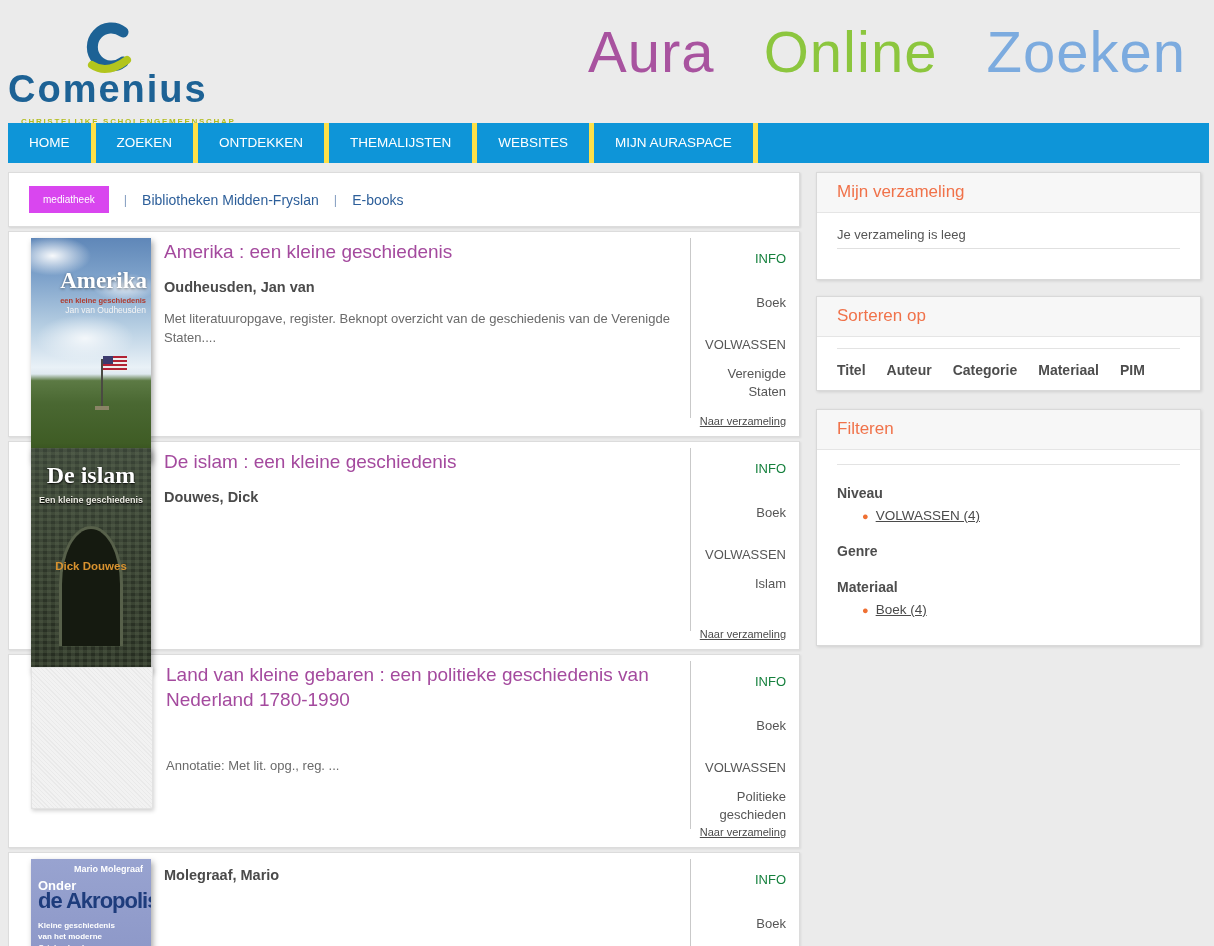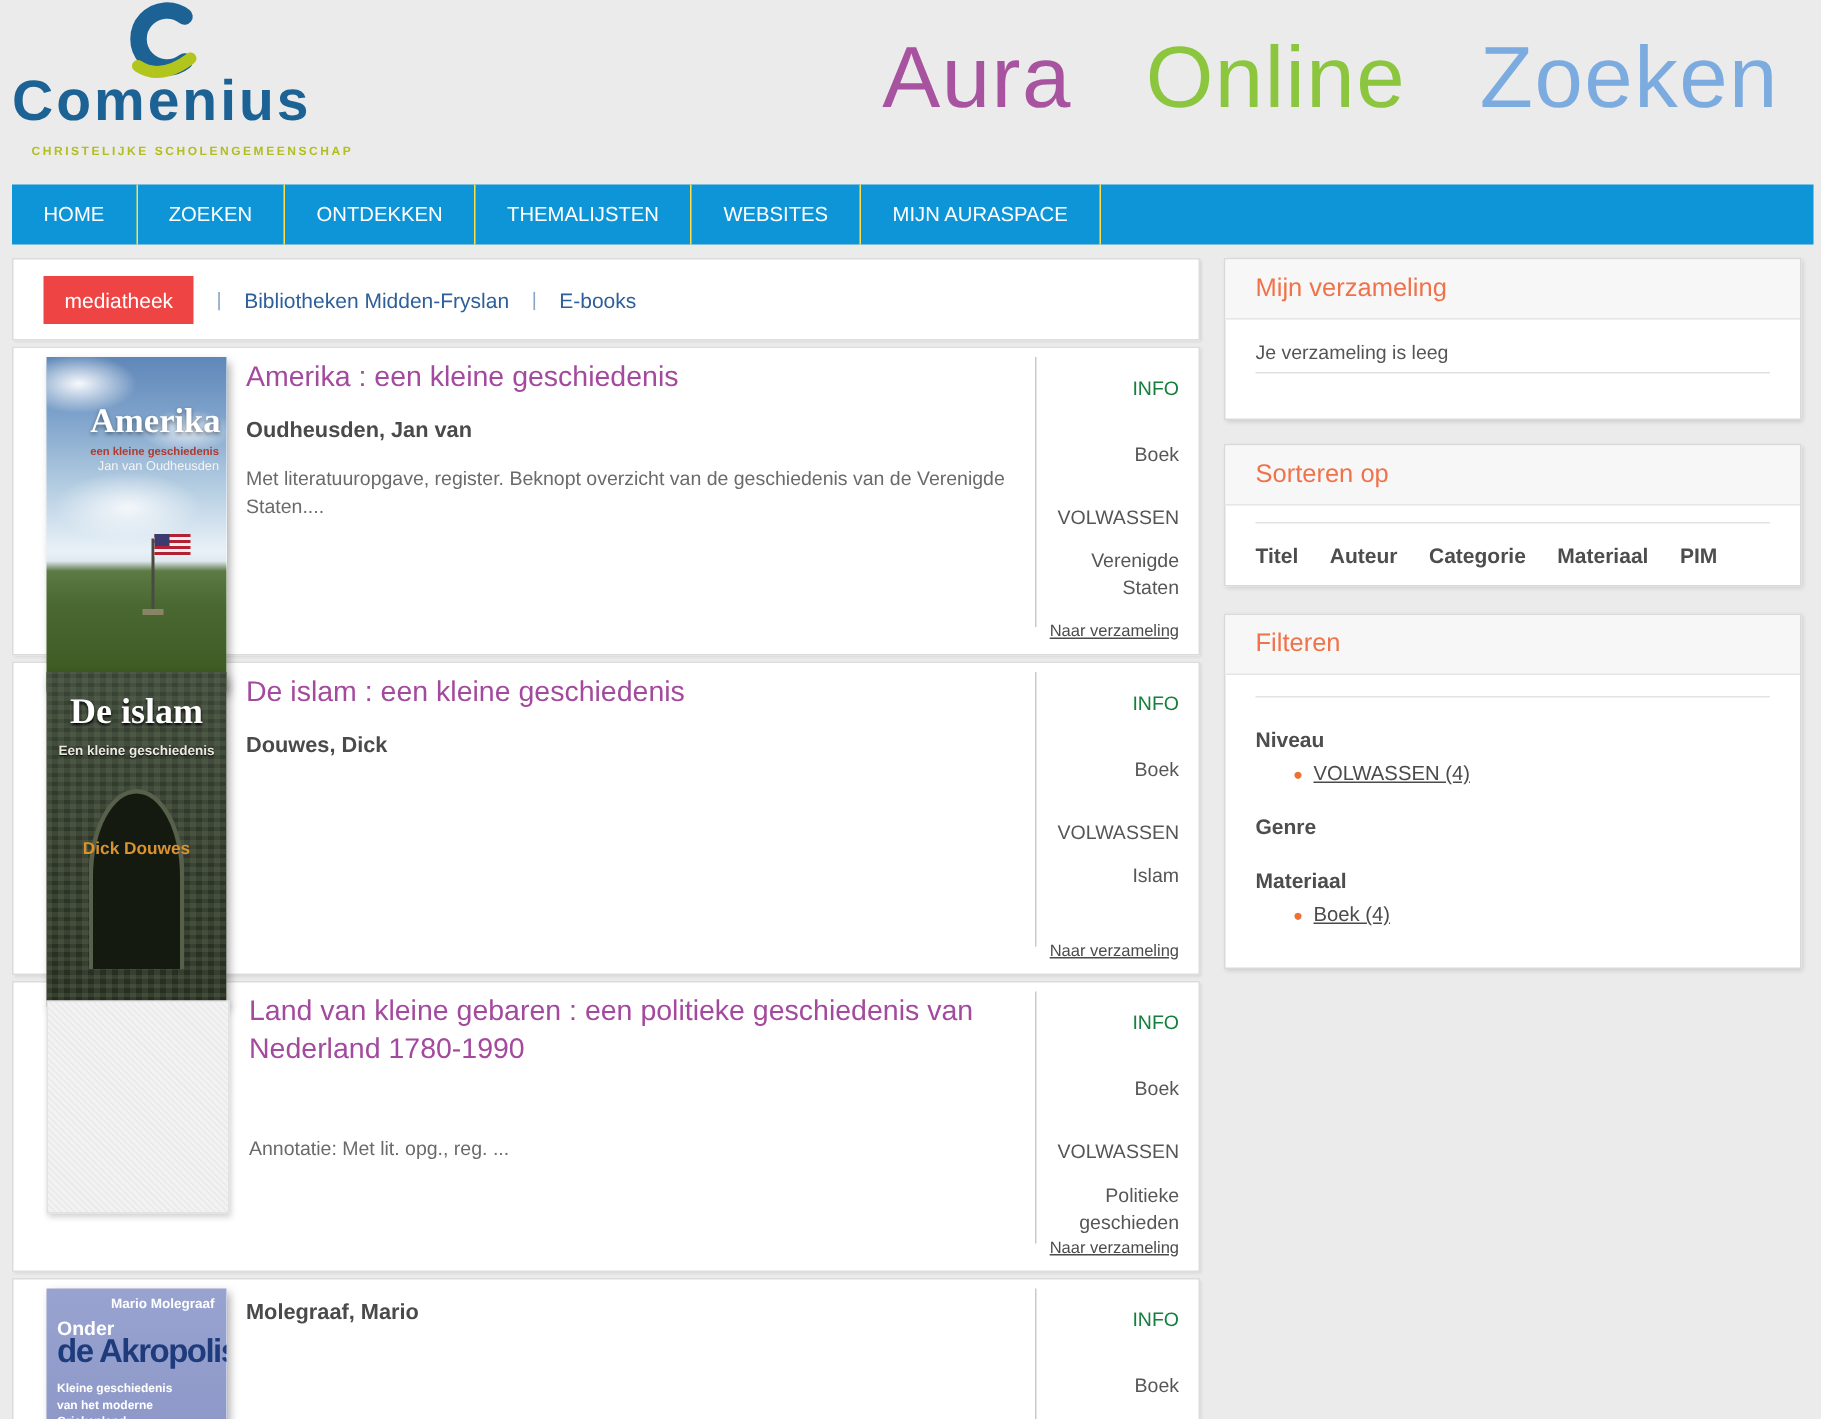--- a/index.html
+++ b/index.html
@@ -4,37 +4,37 @@
 <style>
   * { margin:0; padding:0; box-sizing:border-box; }
   html,body { width:1214px; height:946px; }
   body {
     background:#ebebeb;
     font-family:"Liberation Sans","DejaVu Sans",sans-serif;
     overflow:hidden; position:relative;
   }
   
   .header { position:relative; height:123px; }
-  .brand { position:absolute; left:8px; top:1px; width:240px; height:112px; cursor:pointer; }
+  .brand { position:absolute; left:8px; top:22px; width:240px; height:112px; cursor:pointer; }
   .logo-mark { position:absolute; left:68px; top:0; width:66px; height:52px; }
   .brand-name { position:absolute; left:0; top:46px; font-size:38px; font-weight:bold; color:#1d6295; letter-spacing:2px; }
   .brand-sub { position:absolute; left:13px; top:95px; font-size:8px; font-weight:bold; color:#b2bd1e; letter-spacing:1.7px; white-space:nowrap; }
   .wordmark { position:absolute; right:28px; top:18px; font-size:58px; letter-spacing:1px; white-space:nowrap; }
   .wordmark span { margin-left:32px; }
   .wordmark span:first-child { margin-left:0; }
   
   .topnav { position:absolute; top:123px; left:8px; width:1201px; height:40px; background:#0e95d8; display:flex; }
-  .nav-item { padding:0 21px; line-height:40px; font-size:13.5px; color:#fff; border-right:1px solid #fde047; cursor:pointer; white-space:nowrap; }
+  .nav-item { padding:0 21px; line-height:40px; font-size:13.5px; color:#fff; border-right:5px solid #fde047; cursor:pointer; white-space:nowrap; }
   
   .main { position:absolute; top:172px; left:8px; width:1201px; display:flex; align-items:flex-start; }
   .left-col { width:792px; }
   .sidebar { width:385px; margin-left:16px; }
   
   .tabbar { background:#fff; border:1px solid #dcdcdc; height:55px; display:flex; align-items:center; padding-left:20px; box-shadow:1px 1px 2px rgba(0,0,0,.1); }
-  .tab-active { background:#ef4444; color:#fff; font-size:14px; padding:8px 14px; cursor:pointer; }
+  .tab-active { background:#d946ef; color:#fff; font-size:10px; padding:8px 14px; cursor:pointer; }
   .tab-sep { color:#8aa3c4; margin:0 15px; font-size:13px; }
   .tab-link { color:#2d5f9a; font-size:14px; cursor:pointer; }
   
   .result { background:#fff; border:1px solid #dcdcdc; box-shadow:1px 1px 2px rgba(0,0,0,.08); margin-top:4px; display:flex; }
   .r1 { height:206px; } .r2 { height:209px; } .r3 { height:194px; } .r4 { height:210px; }
   .cover { width:120px; height:223px; margin:6px 0 0 22px; box-shadow:2px 3px 6px rgba(0,0,0,.35); position:relative; overflow:hidden; flex-shrink:0; cursor:pointer; }
   .r3 .cover { width:122px; height:142px; margin-top:12px; box-shadow:1px 2px 4px rgba(0,0,0,.18); }
   .result-body { flex:1; padding:8px 16px 0 13px; min-width:0; }
   .result-title { font-size:19px; color:#a44a9e; line-height:1.3; cursor:pointer; }
   .result-author { font-size:14.5px; font-weight:bold; color:#4a4a4a; margin-top:14px; min-height:18px; }

